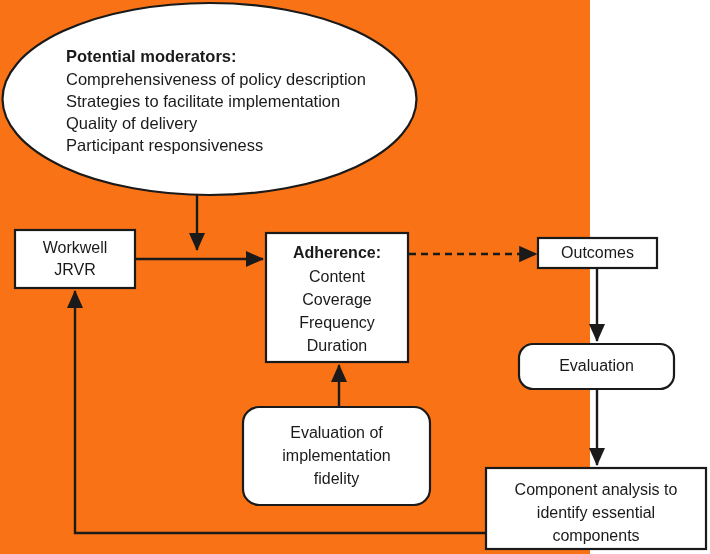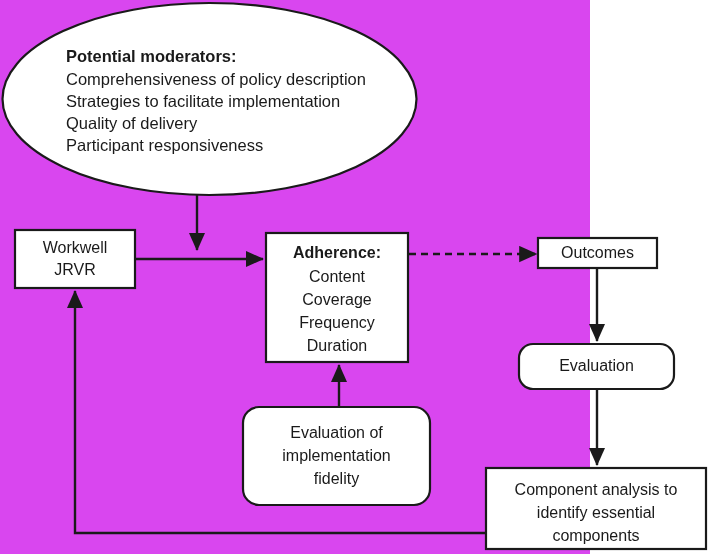--- a/index.html
+++ b/index.html
@@ -10,21 +10,21 @@
   body {
     width: 710px;
     height: 554px;
     font-family: "Liberation Sans", sans-serif;
     overflow: hidden;
   }
   #diagram-root {
     position: relative;
     width: 590px;
     height: 554px;
-    background: #d946ef;
+    background: #f97316;
   }
   svg.flow {
     display: block;
     width: 710px;
     height: 554px;
   }
   .shape {
     fill: #ffffff;
     stroke: #1a1a1a;
     stroke-width: 2.2;

